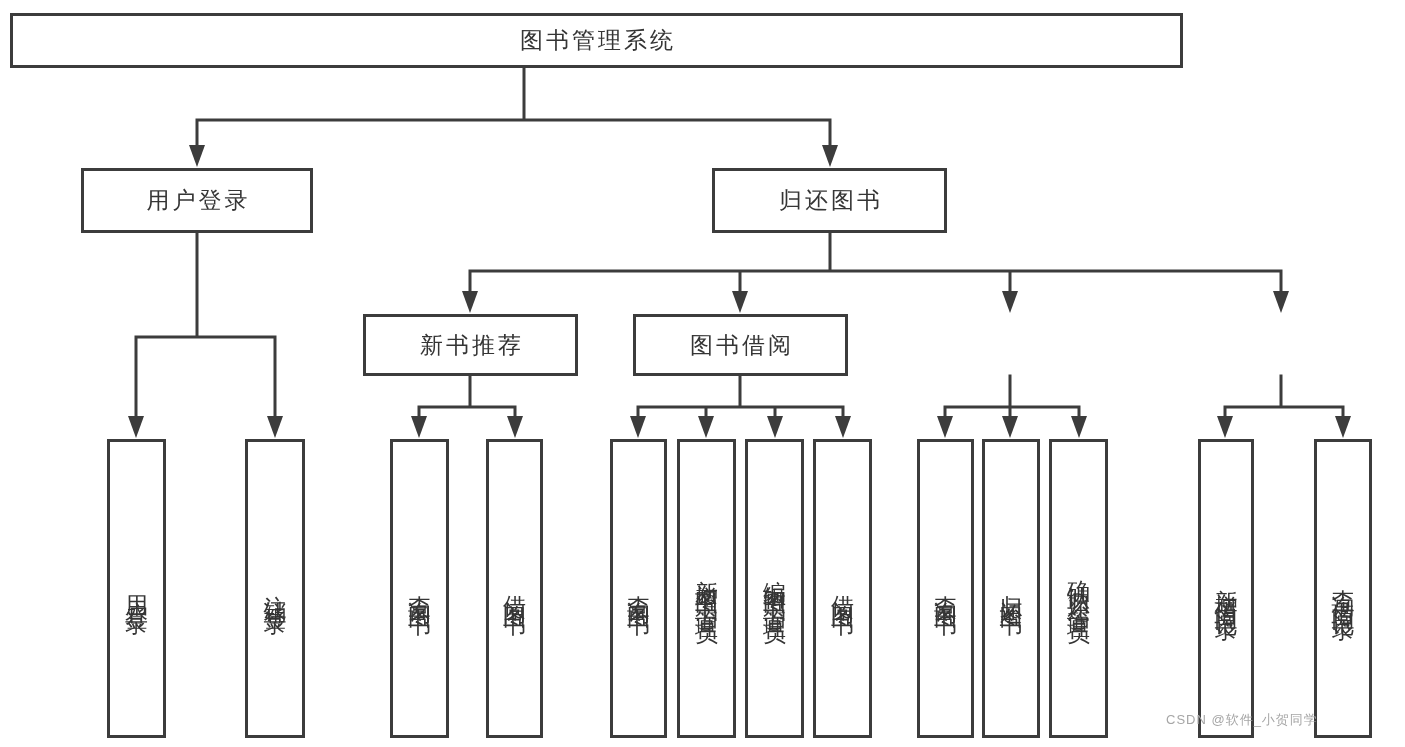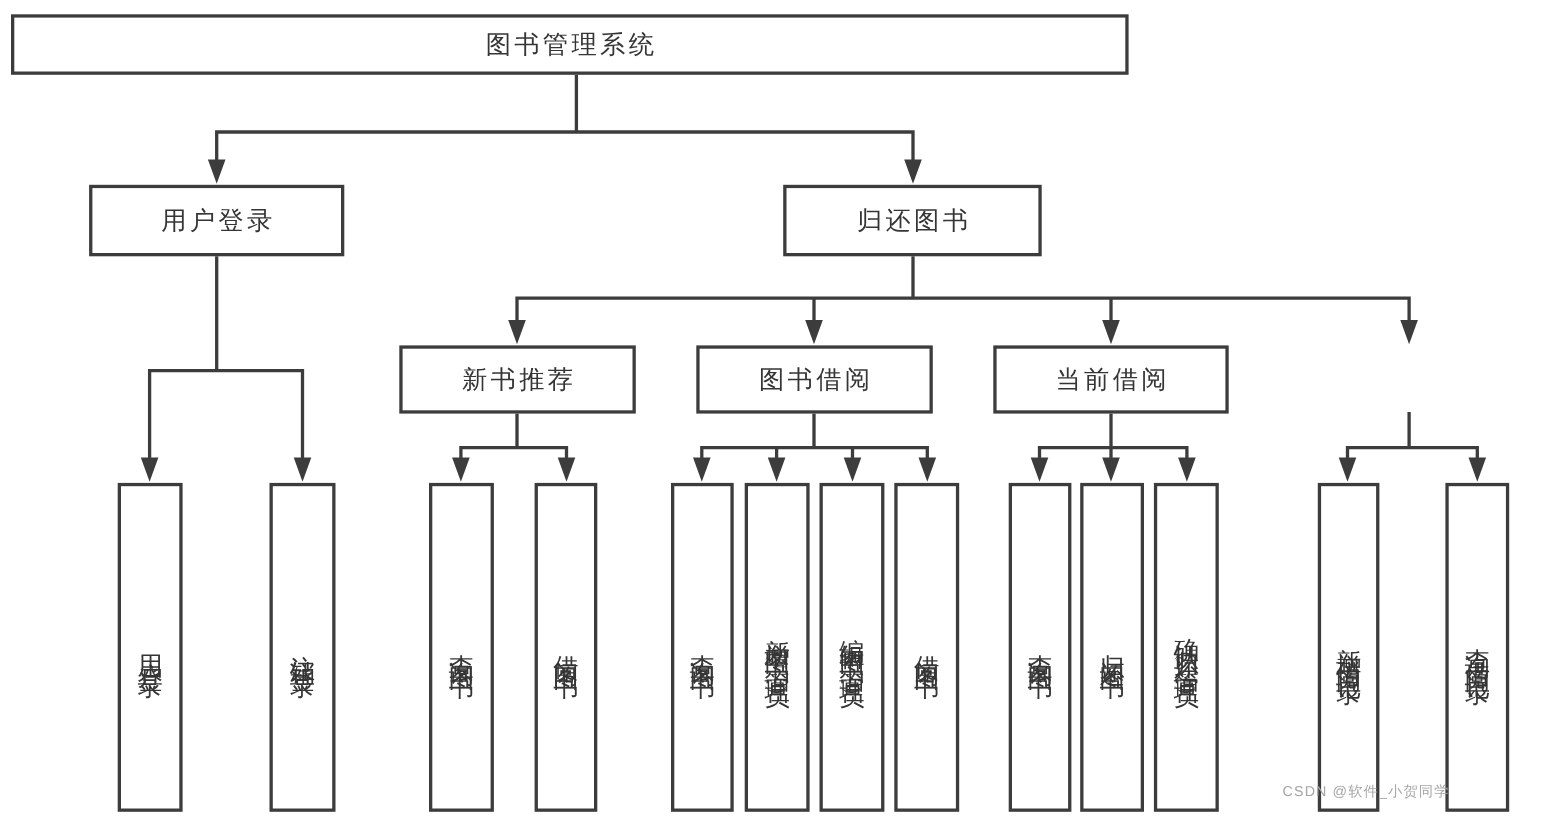--- a/index.html
+++ b/index.html
@@ -77,39 +77,36 @@
     <path class="line" d="M1010 376 V407 M945 407 H1079 M945 407 V416 M1010 407 V416 M1079 407 V416"></path>
     <path class="arrow" d="M945 438 L937 416 L953 416 Z"></path>
     <path class="arrow" d="M1010 438 L1002 416 L1018 416 Z"></path>
     <path class="arrow" d="M1079 438 L1071 416 L1087 416 Z"></path>
 
     <path class="line" d="M1281 376 V407 M1225 407 H1343 M1225 407 V416 M1343 407 V416"></path>
     <path class="arrow" d="M1225 438 L1217 416 L1233 416 Z"></path>
     <path class="arrow" d="M1343 438 L1335 416 L1351 416 Z"></path>
   </svg>
 
-  <div class="node" style="left:10px;top:13px;width:1016px;height:55px">
+  <div class="node" style="left:10px;top:13px;width:1173px;height:55px">
     <span class="h-label">图书管理系统</span>
   </div>
 
   <div class="node" style="left:81px;top:168px;width:232px;height:65px">
     <span class="h-label">用户登录</span>
   </div>
   <div class="node" style="left:712px;top:168px;width:235px;height:65px">
     <span class="h-label">归还图书</span>
   </div>
 
   <div class="node" style="left:633px;top:314px;width:215px;height:62px">
     <span class="h-label">图书借阅</span>
   </div>
   <div class="node" style="left:363px;top:314px;width:215px;height:62px">
     <span class="h-label">新书推荐</span>
-  </div>
-  <div class="node" style="left:903px;top:314px;width:214px;height:62px">
-    <span class="h-label">当前借阅</span>
   </div>
 
   <div class="node" style="left:107px;top:439px;width:59px;height:299px">
     <span class="v-label">用户登录</span>
   </div>
   <div class="node" style="left:245px;top:439px;width:60px;height:299px">
     <span class="v-label">注销登录</span>
   </div>
 
   <div class="node" style="left:390px;top:439px;width:59px;height:299px">

